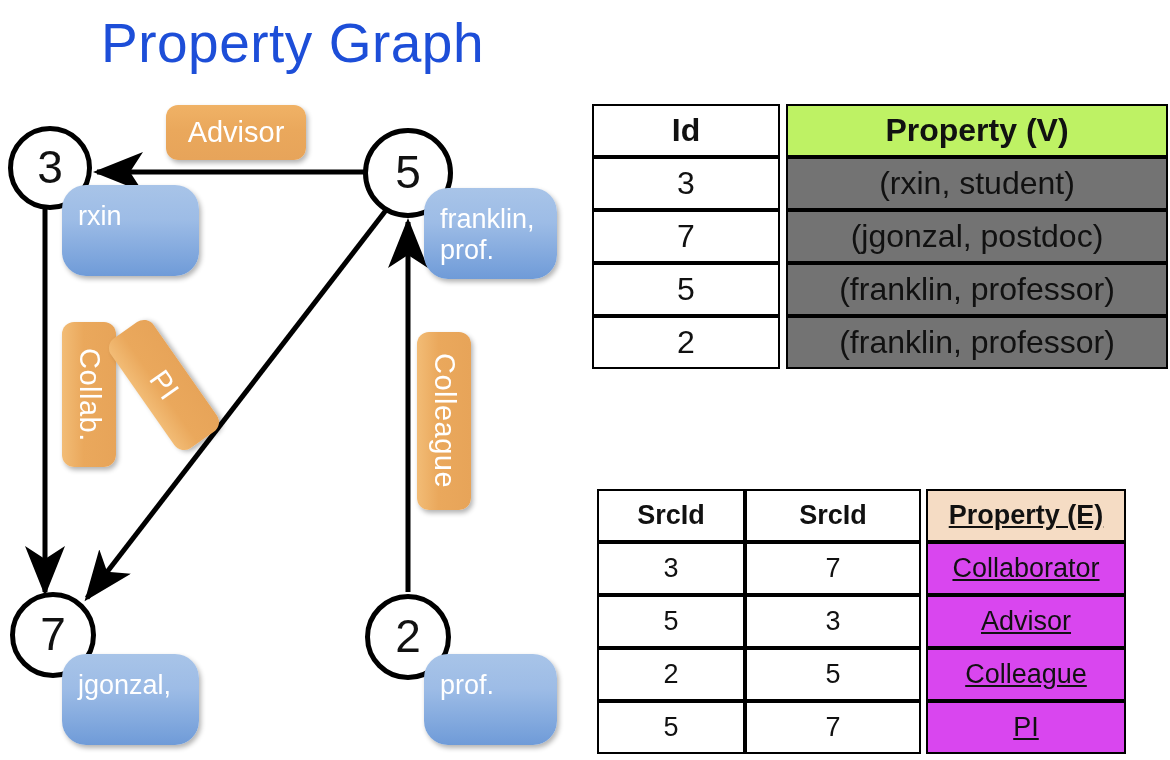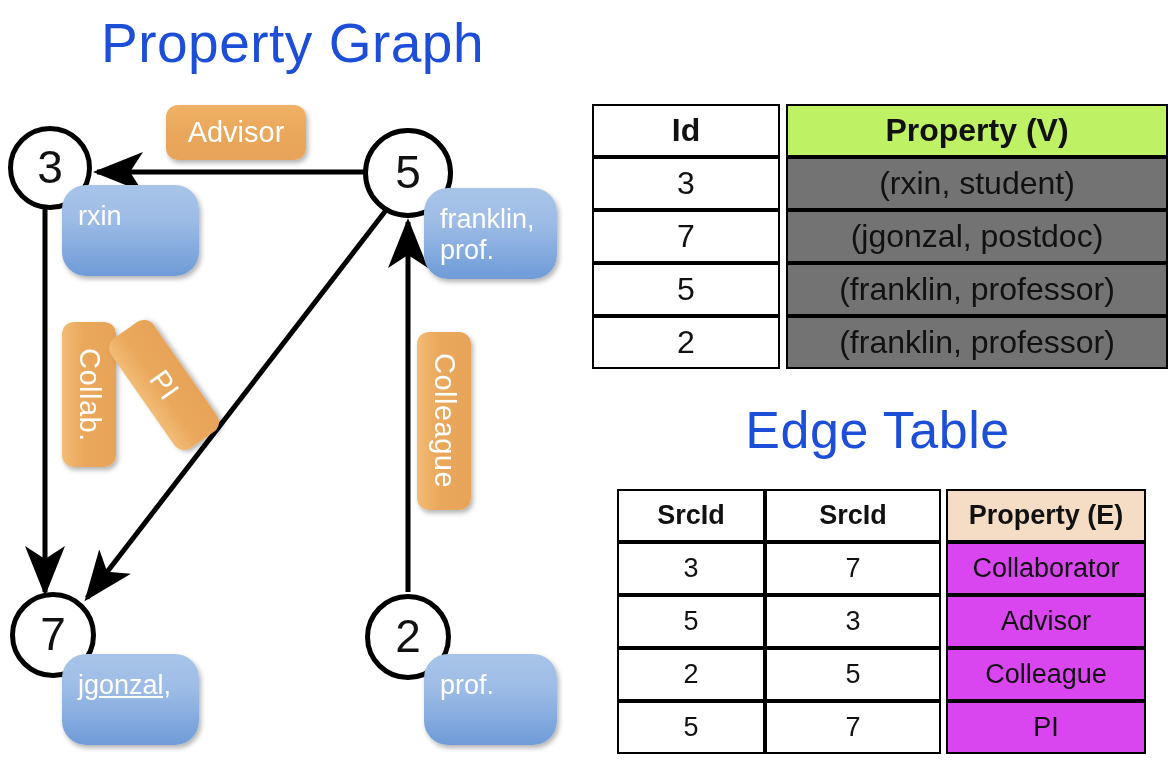--- a/index.html
+++ b/index.html
@@ -107,25 +107,25 @@
   .cell-plain{background:#ffffff;}
   .cell-blue{background:#737373;}
   .cell-peach{background:#d946ef;}
 
   #vertex-table{left:592px;top:104px;}
   #vertex-table td,#vertex-table th{height:53px;font-size:32px;}
   #vertex-table .c-id{width:188px;}
   #vertex-table .c-prop{width:382px;}
   #vertex-table .gapcol{width:6px;border:none;background:#ffffff;padding:0;}
 
-  #edge-table{left:580px;top:489px;padding-left:37px;}
+  #edge-table{left:560px;top:489px;padding-left:37px;}
   #edge-table td,#edge-table th{height:53px;font-size:27px;}
   #edge-table .c-src{width:148px;}
   #edge-table .c-dst{width:176px;}
-  #edge-table .c-eprop{width:200px;}
+  #edge-table .c-eprop{width:200px;text-decoration:underline;}
   #edge-table .gapcol{width:5px;border:none;background:#ffffff;padding:0;}
 </style>
 </head>
 <body>
 
 <div class="root">
 
   <div id="graph-panel">
 
     <div class="bigtitle" id="title-property-graph">Property Graph</div>
@@ -161,21 +161,21 @@
 
     <div class="propbox" style="left:62px;top:185px;width:137px;height:91px;">
       <div>rxin</div>
     </div>
 
     <div class="propbox" style="left:424px;top:188px;width:133px;height:91px;">
       <div>franklin,</div>
       <div>prof.</div>
     </div>
 
-    <div class="propbox" style="left:62px;top:654px;width:137px;height:91px;text-decoration:underline;">
+    <div class="propbox" style="left:62px;top:654px;width:137px;height:91px;">
       <div>jgonzal,</div>
     </div>
 
     <div class="propbox" style="left:424px;top:654px;width:133px;height:91px;">
       <div>prof.</div>
     </div>
 
     <div class="edgebox" style="left:166px;top:105px;width:140px;height:55px;">
       <span>Advisor</span>
     </div>
@@ -219,21 +219,20 @@
         <td class="c-prop cell-blue">(franklin, professor)</td>
       </tr>
       <tr>
         <td class="c-id cell-plain">2</td>
         <td class="gapcol"></td>
         <td class="c-prop cell-blue">(franklin, professor)</td>
       </tr>
     </tbody>
   </table>
 
-  <div class="bigtitle" id="title-edge-table">Edge Table</div>
 
   <table class="tbl" id="edge-table">
     <thead>
       <tr>
         <th class="c-src hdr-plain">SrcId</th>
         <th class="c-dst hdr-plain">SrcId</th>
         <td class="gapcol"></td>
         <th class="c-eprop hdr-peach">Property (E)</th>
       </tr>
     </thead>

